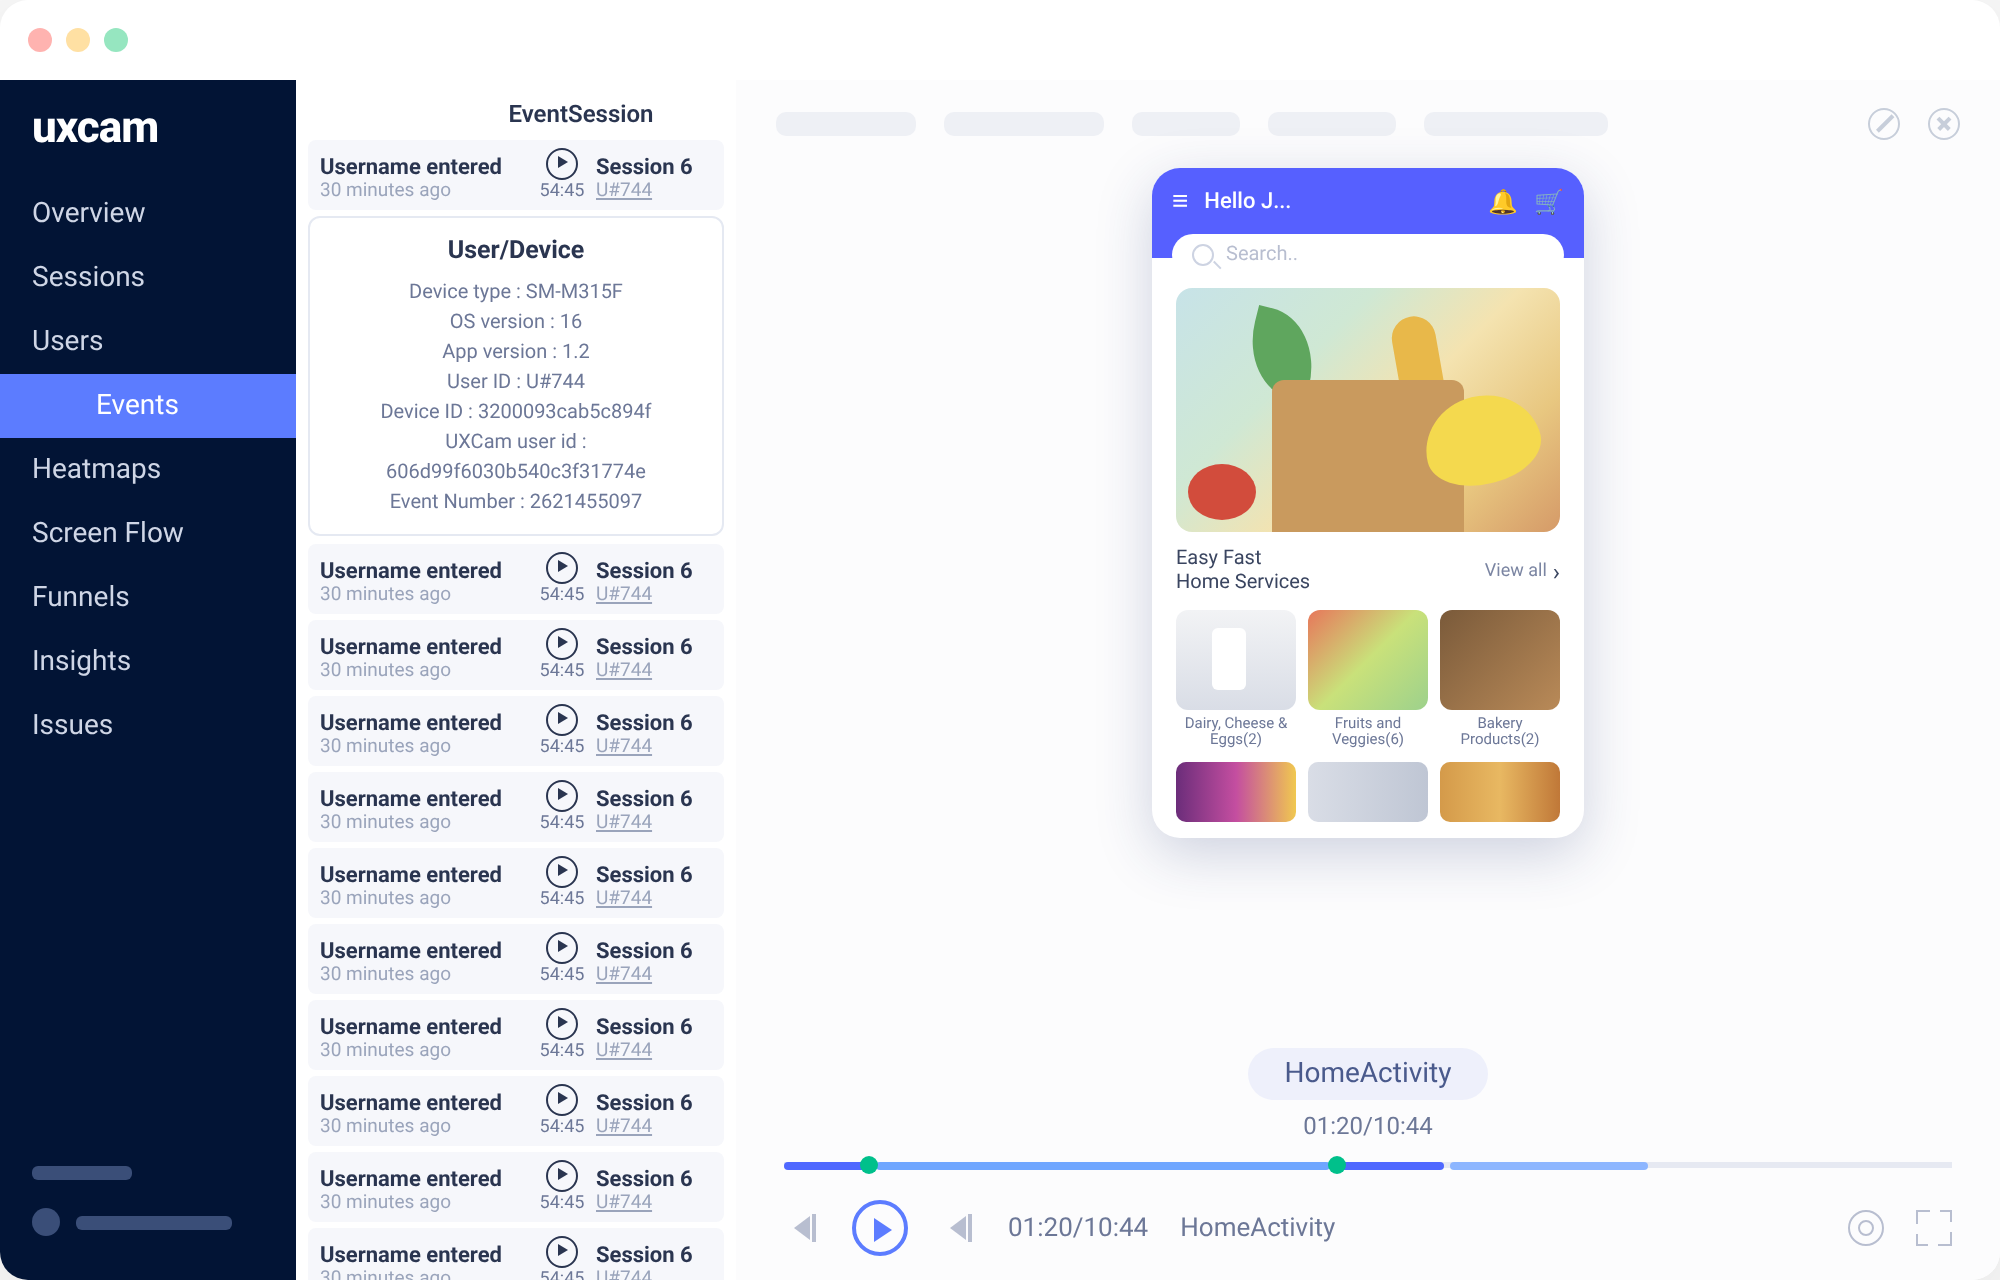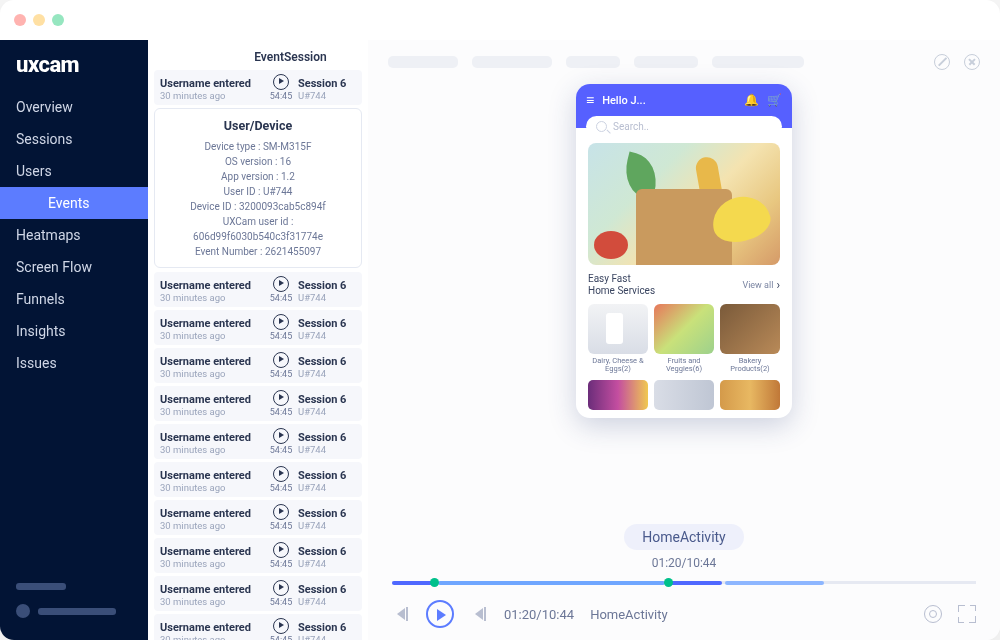--- a/index.html
+++ b/index.html
@@ -25,21 +25,21 @@
 .ev-row { display:flex; align-items:flex-end; background:#f6f7fb; border-radius:4px; padding:4px 6px; margin-bottom:3px; }
 .ev-left { flex:1; min-width:0; }
 .ev-title { font-size:11px; font-weight:700; color:#2a3550; }
 .ev-sub { font-size:9.5px; color:#9aa4bb; }
 .ev-mid { text-align:center; width:34px; }
 .ev-time { font-size:9px; color:#6c7797; }
 .playicon { width:16px; height:16px; border:1.6px solid #2a3550; border-radius:50%; position:relative; margin:0 auto 1px; }
 .playicon::after{ content:""; position:absolute; left:4.5px; top:3px; border-left:5px solid #2a3550; border-top:3.5px solid transparent; border-bottom:3.5px solid transparent; }
 .ev-right { width:58px; }
 .ev-s { font-size:11px; font-weight:700; color:#2a3550; }
-.ev-u { font-size:9.5px; color:#9aa4bb; }
+.ev-u { font-size:9.5px; color:#9aa4bb;text-decoration:underline; }
 .device-card { background:#fff; border:1px solid #e5e9f2; border-radius:6px; padding:8px 10px; margin:2px 0 4px; font-size:10px; color:#6c7797; line-height:1.5;text-align:center; }
 .device-card h4 { font-size:12.5px; color:#2a3550; margin-bottom:3px; font-weight:700; }
 .player { flex:1; background:#fcfcfd; padding:14px 20px 12px; display:flex; flex-direction:column; min-width:0; }
 .pl-head { display:flex; align-items:center; gap:14px; margin-bottom:10px; }
 .pill { height:12px; background:#eef0f5; border-radius:5px; }
 .pill.w1{width:70px;} .pill.w2{width:80px;} .pill.w3{width:54px;} .pill.w4{width:64px;} .pill.w5{width:92px;}
 .spacer{flex:1;}
 .circ-btn { width:16px; height:16px; border:1.6px solid #c7ceda; border-radius:50%; position:relative; cursor:pointer; }
 .circ-btn.close::before,.circ-btn.close::after{content:"";position:absolute;left:3px;top:6.2px;width:8px;height:1.5px;background:#c7ceda;}
 .circ-btn.close::before{transform:rotate(45deg);} .circ-btn.close::after{transform:rotate(-45deg);}

